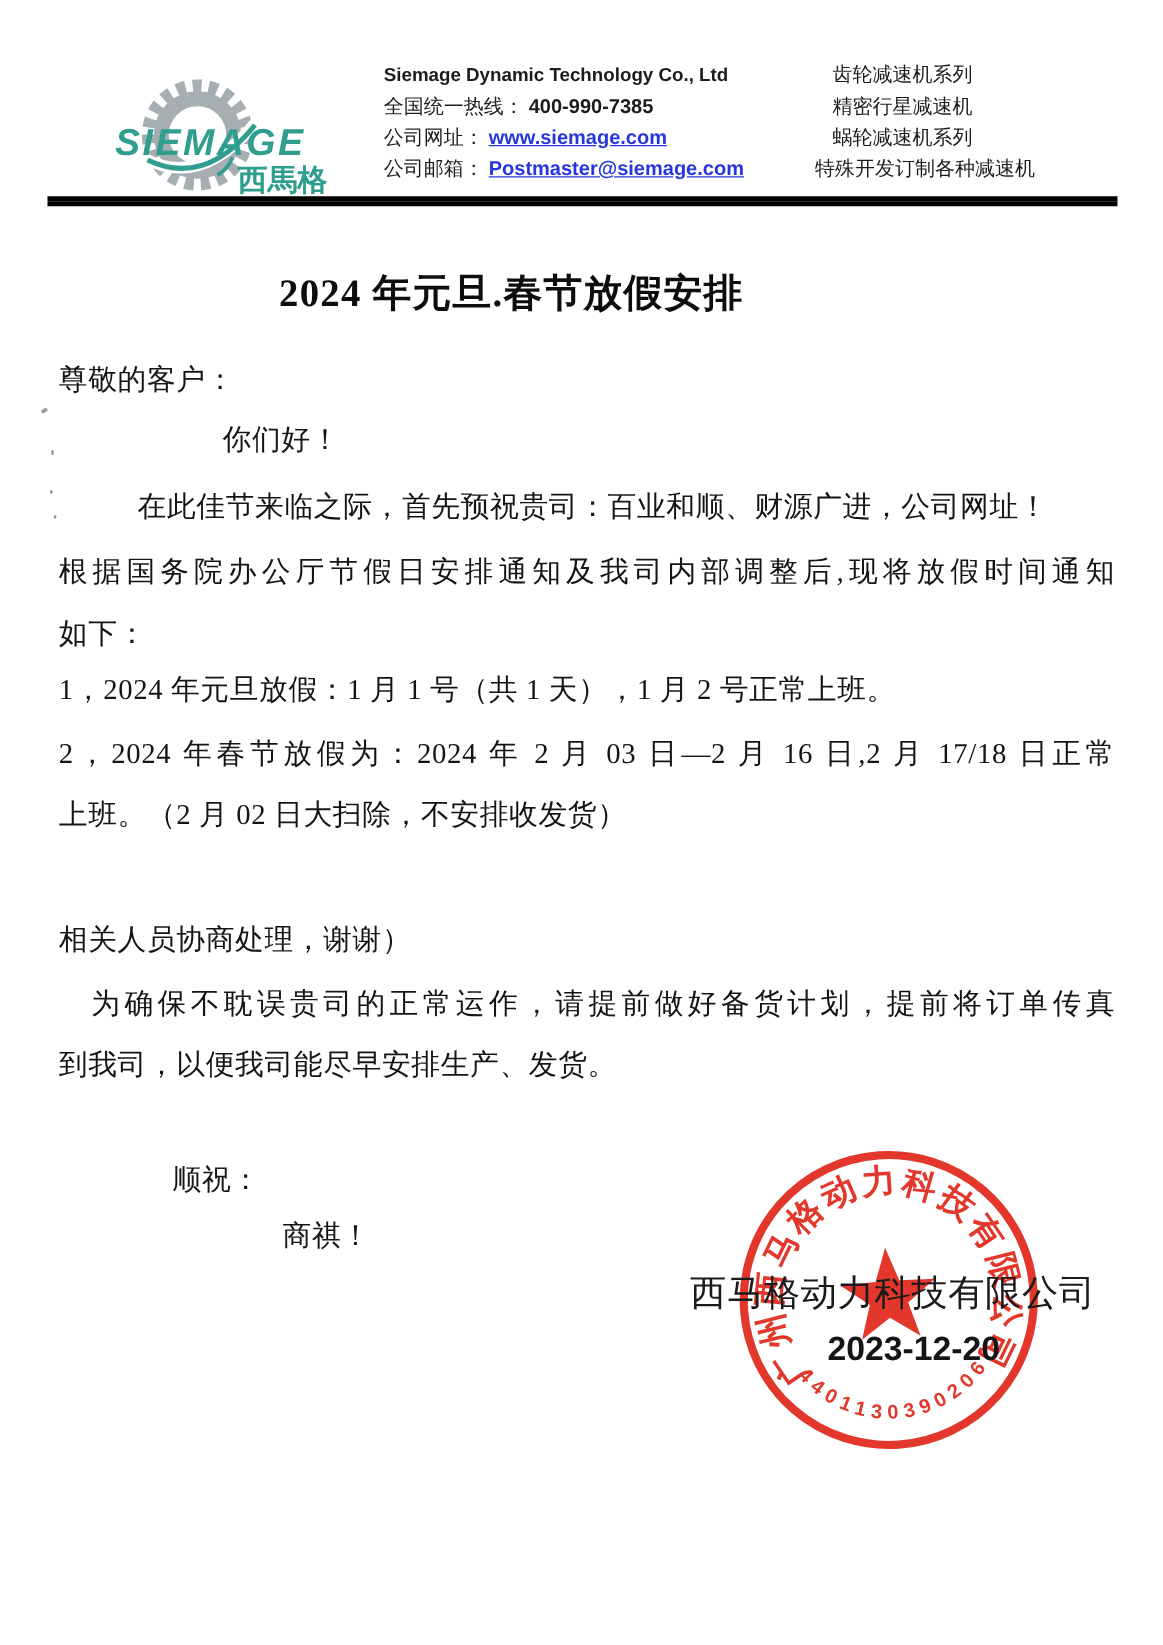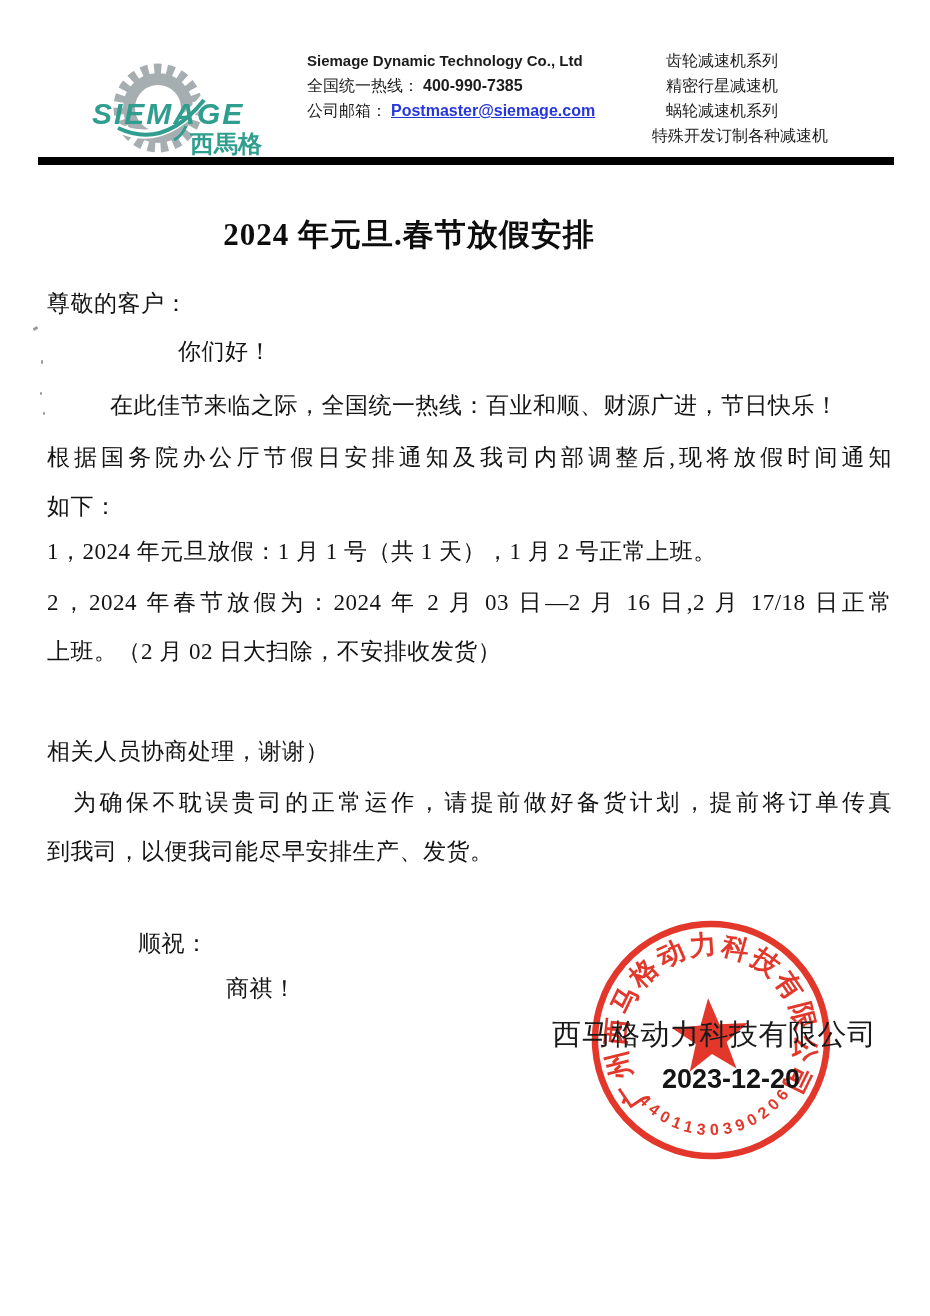--- a/index.html
+++ b/index.html
@@ -75,40 +75,44 @@
     </svg>
   </div>
 
   <div class="hdr-info">
     <div class="row en">Siemage Dynamic Technology Co., Ltd</div>
     <div class="row">
       <span class="lbl">全国统一热线：</span>
       <span class="val">400-990-7385</span>
     </div>
     <div class="row">
+      <span class="lbl">公司网址：</span>
+      <a class="link" href="#">www.siemage.com</a>
+    </div>
+    <div class="row">
       <span class="lbl">公司邮箱：</span>
       <a class="link" href="#">Postmaster@siemage.com</a>
     </div>
   </div>
 
   <div class="products">
     <div class="p ind">齿轮减速机系列</div>
     <div class="p ind">精密行星减速机</div>
     <div class="p ind">蜗轮减速机系列</div>
     <div class="p">特殊开发订制各种减速机</div>
   </div>
 
   <div class="divider"></div>
 
   <div class="title">2024 年元旦.春节放假安排</div>
 
   <div class="bline" style="left:47px; top:288px;">尊敬的客户：</div>
   <div class="bline" style="left:178px; top:336px;">你们好！</div>
 
-  <div class="bline" style="left:110px; top:390px;">在此佳节来临之际，全国统一热线：百业和顺、财源广进，节日快乐！</div>
+  <div class="bline" style="left:110px; top:390px;">在此佳节来临之际，首先预祝贵司：百业和顺、财源广进，公司网址！</div>
   <div class="bline fill" style="left:47px; top:442px; width:845px;">根据国务院办公厅节假日安排通知及我司内部调整后,现将放假时间通知</div>
   <div class="bline" style="left:47px; top:491px;">如下：</div>
   <div class="bline" style="left:47px; top:536px;">1，2024 年元旦放假：1 月 1 号（共 1 天），1 月 2 号正常上班。</div>
   <div class="bline fill" style="left:47px; top:587px; width:845px;">2，2024 年春节放假为：2024 年 2 月 03 日—2 月 16 日,2 月 17/18 日正常</div>
   <div class="bline" style="left:47px; top:636px;">上班。（2 月 02 日大扫除，不安排收发货）</div>
   <div class="bline" style="left:47px; top:736px;">相关人员协商处理，谢谢）</div>
   <div class="bline fill" style="left:73px; top:787px; width:819px;">为确保不耽误贵司的正常运作，请提前做好备货计划，提前将订单传真</div>
   <div class="bline" style="left:47px; top:836px;">到我司，以便我司能尽早安排生产、发货。</div>
 
   <div class="bline" style="left:138px; top:928px;">顺祝：</div>

